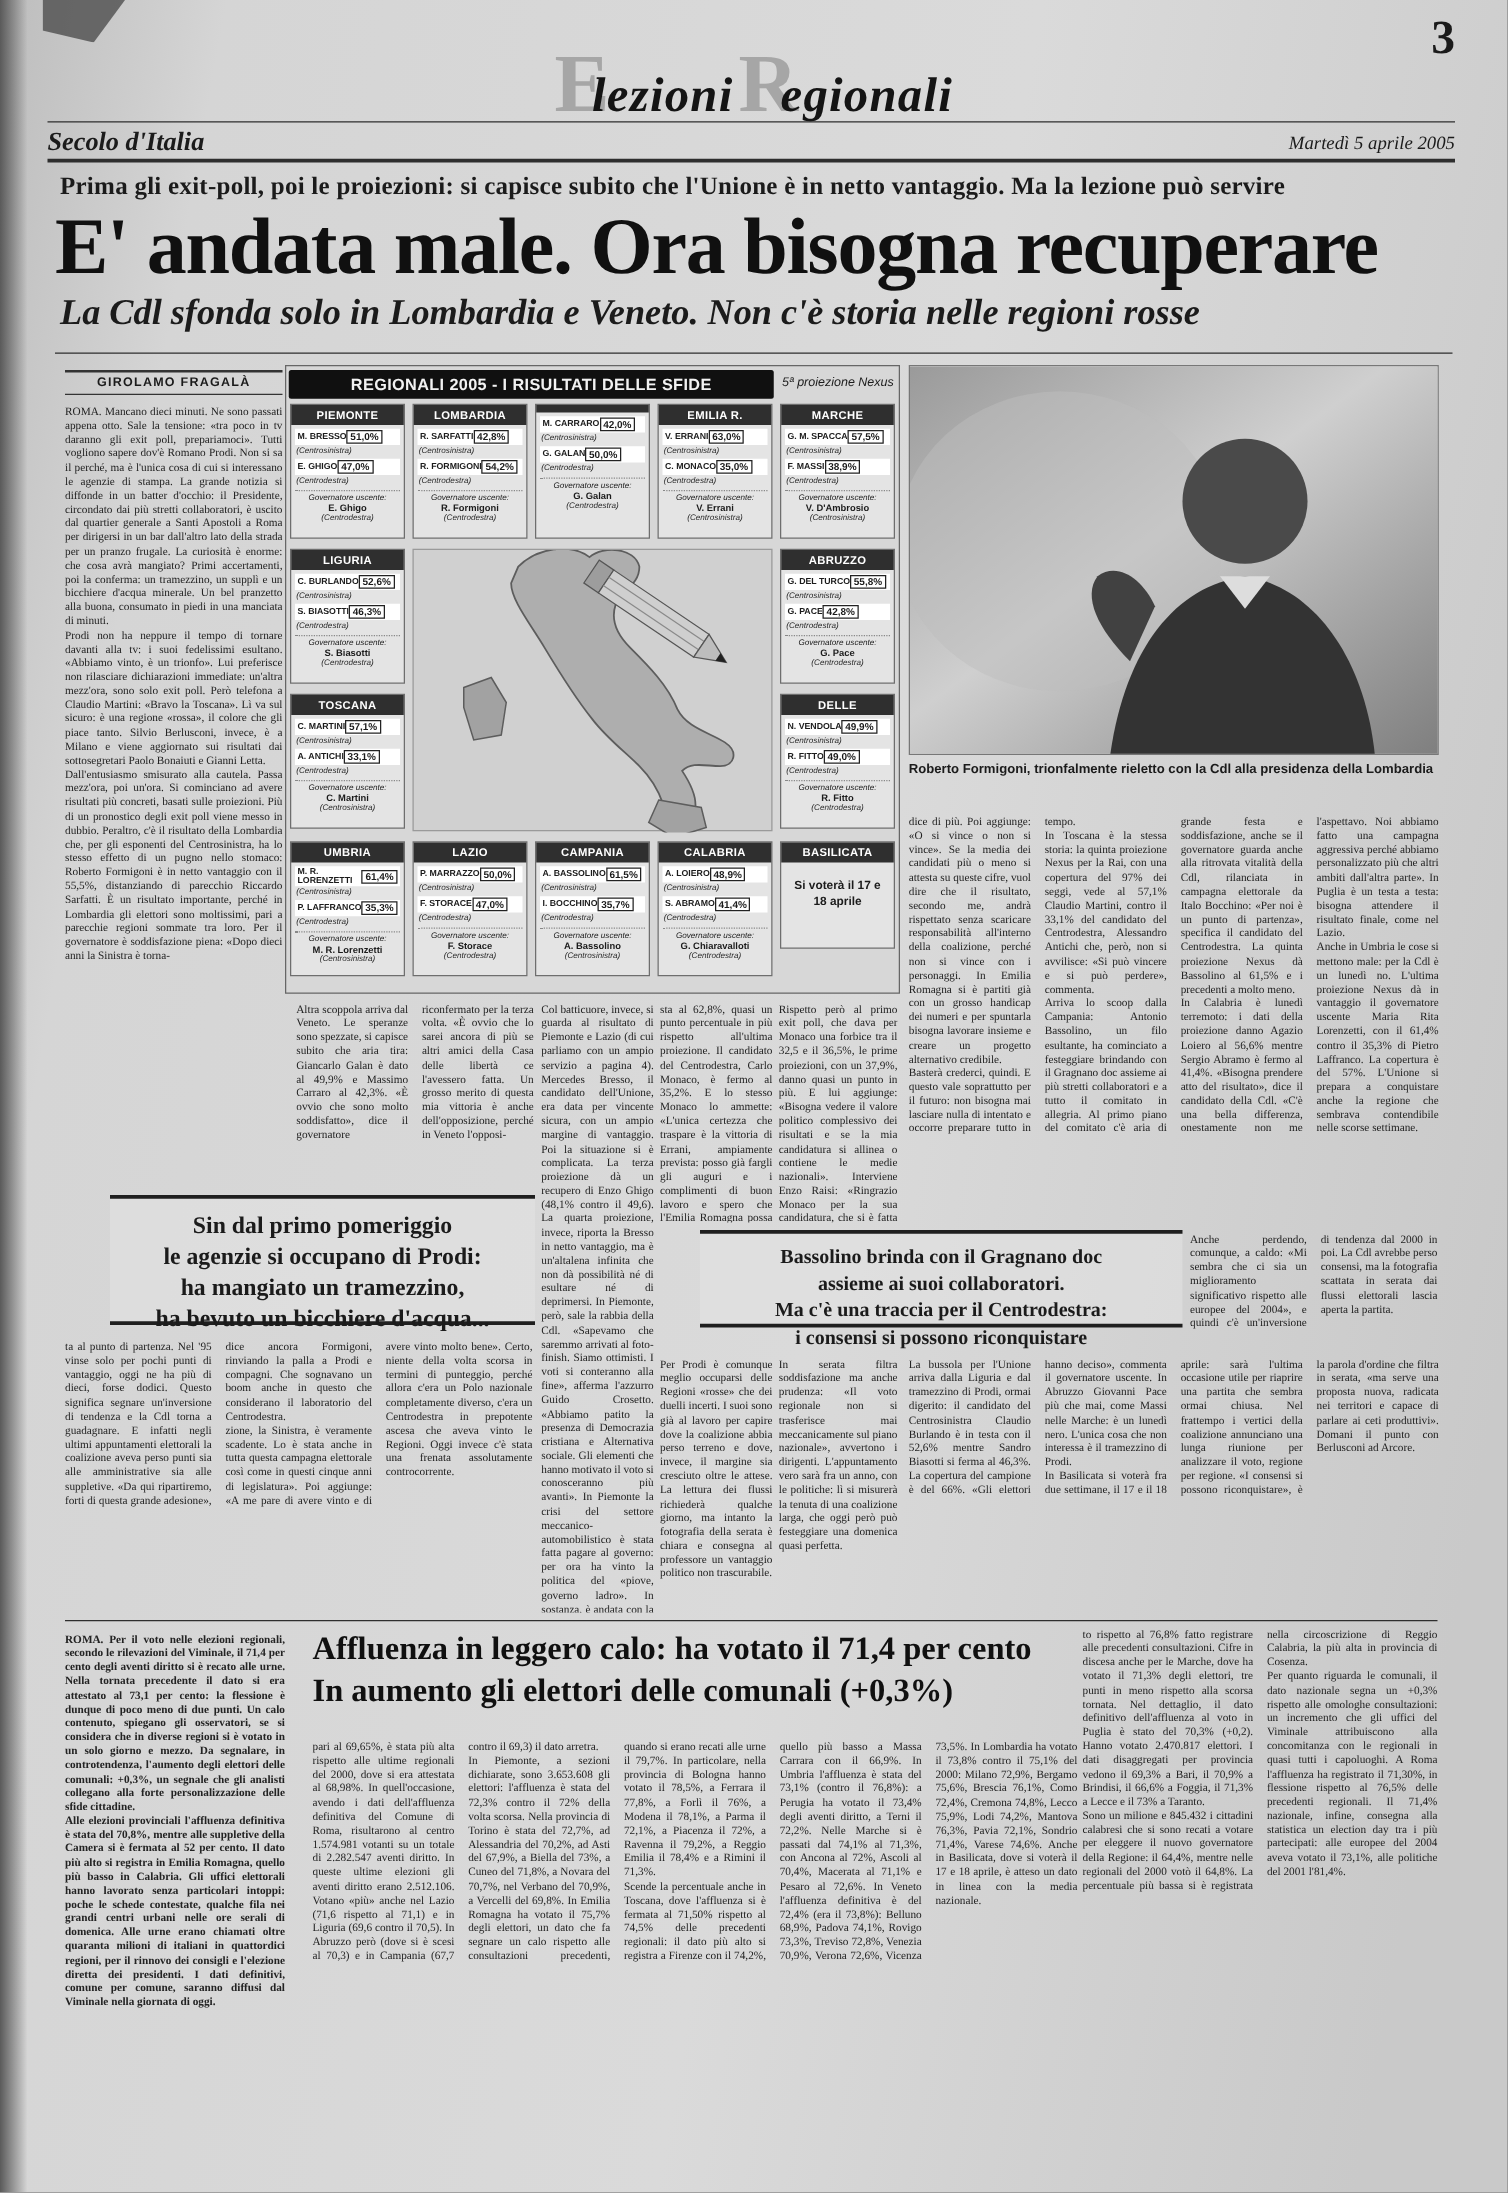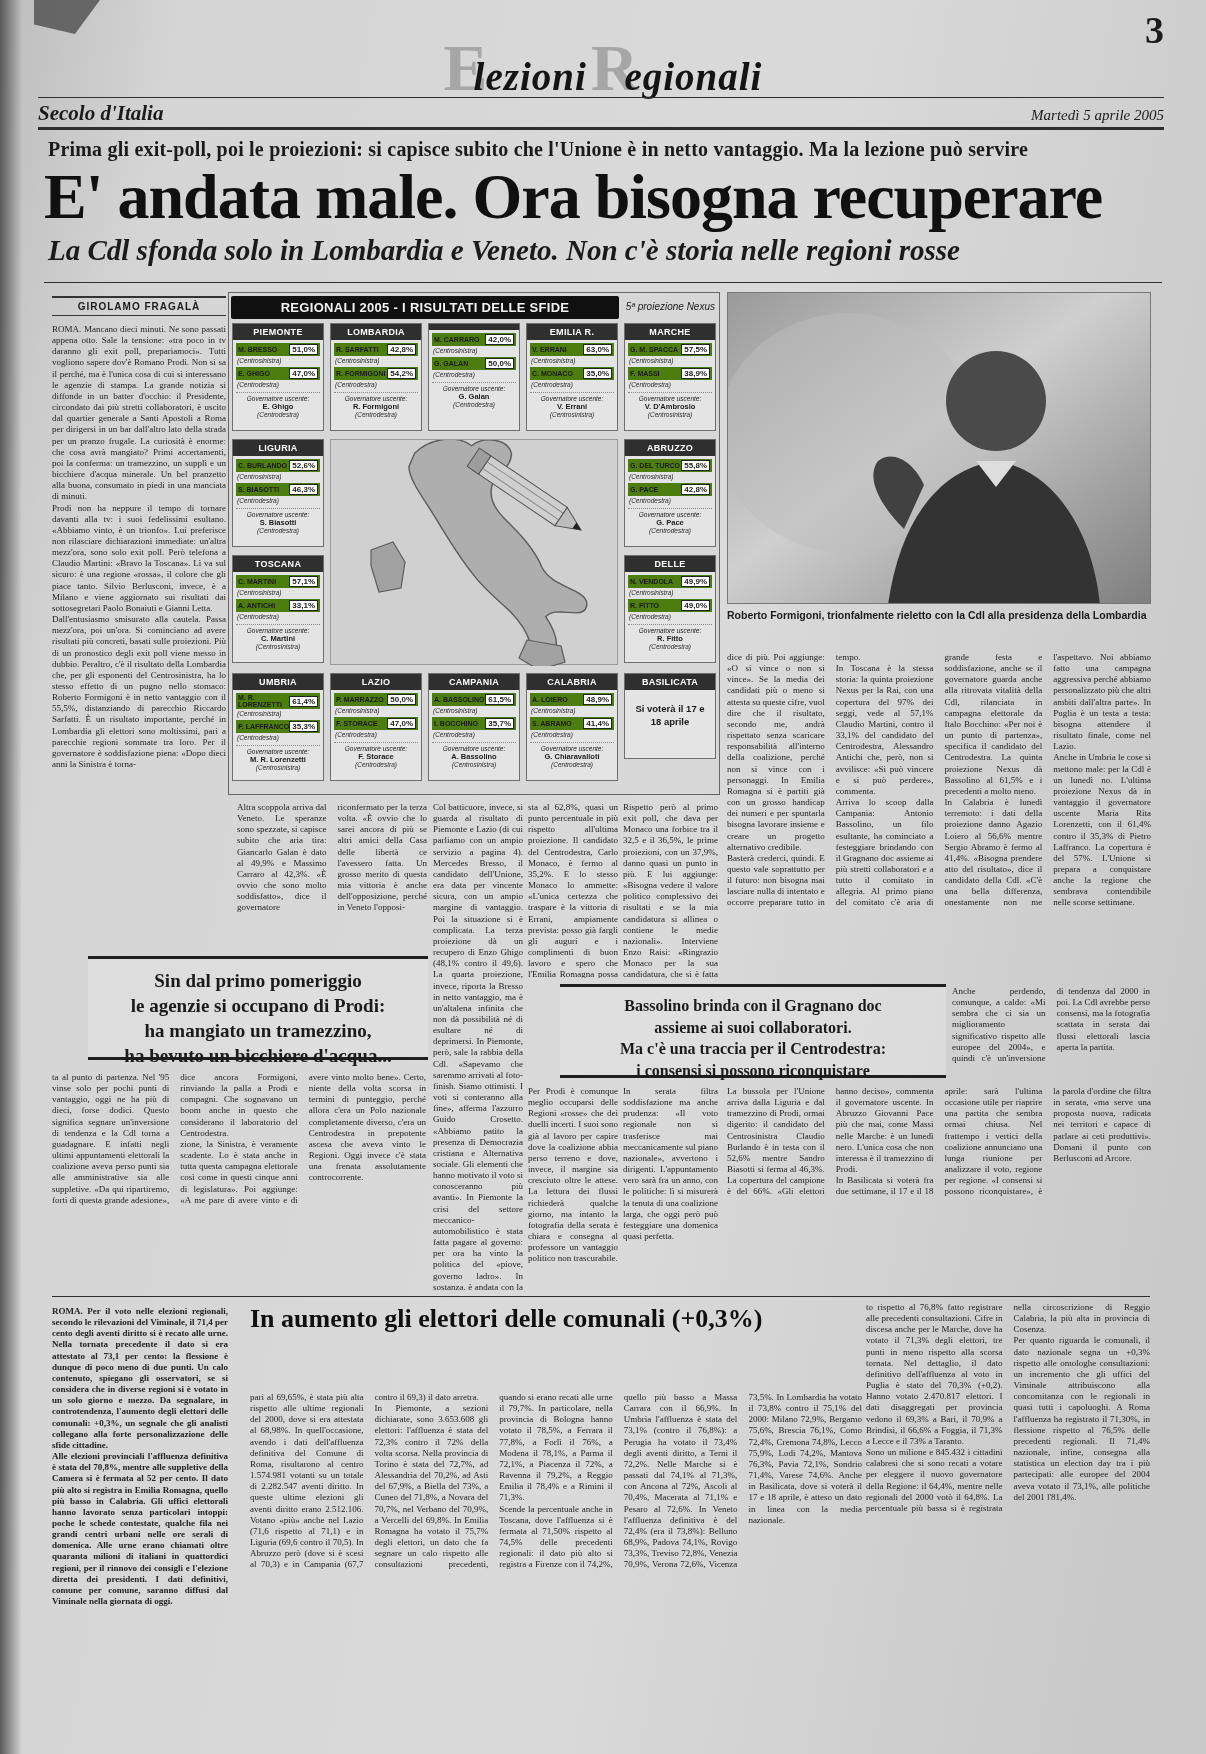--- a/index.html
+++ b/index.html
@@ -35,21 +35,21 @@
   
   .info{position:absolute;left:228px;top:292px;width:492px;height:503px;background:#d7d7d7;border:1px solid #666}
   .info-title{position:absolute;left:2px;top:3px;width:388px;height:23px;background:#101010;color:#f2f2f2;
               font-family:"Liberation Sans",sans-serif;font-weight:bold;font-size:13px;letter-spacing:.3px;
               display:flex;align-items:center;justify-content:center;border-radius:2px}
   .info-note{position:absolute;right:4px;top:8px;font-style:italic;font-size:10px;font-family:"Liberation Sans",sans-serif}
   .rbox{position:absolute;width:92px;height:108px;background:#e4e4e4;border:1px solid #6e6e6e}
   .rbox.short{height:86px}
   .rh{background:#2f2f2f;color:#fff;font-family:"Liberation Sans",sans-serif;font-weight:bold;font-size:9px;
       text-align:center;padding:3px 0;letter-spacing:.3px}
-  .cr{display:flex;justify-content:space-between;align-items:center;background:#4d7c0f;margin:3px 3px 0;padding:1px 2px}
+  .cr{display:flex;align-items:center;background:#ffffff;margin:3px 3px 0;padding:1px 2px}
   .cn{font-family:"Liberation Sans",sans-serif;font-weight:bold;font-size:7px}
   .pv{background:#fff;border:1px solid #222;font-family:"Liberation Sans",sans-serif;font-weight:bold;font-size:8px;padding:0 2px}
   .pt{font-family:"Liberation Sans",sans-serif;font-style:italic;font-size:6.5px;margin:1px 4px 0;color:#2a2a2a}
   .gv{text-align:center;margin:4px 3px 0;border-top:1px dotted #888;padding-top:2px}
   .gl{font-family:"Liberation Sans",sans-serif;font-style:italic;font-size:6.5px}
   .gn{font-family:"Liberation Sans",sans-serif;font-weight:bold;font-size:7.5px}
   .gv .pt{margin:0}
   .bnote{font-family:"Liberation Sans",sans-serif;font-weight:bold;font-size:9.5px;text-align:center;padding:12px 6px;line-height:1.4}
   .mappanel{position:absolute;left:101px;top:146px;width:288px;height:226px;background:#d0d0d0;border:1px solid #9a9a9a}
   
@@ -108,21 +108,21 @@
 zione, la Sinistra, è veramente scadente. Lo è stata anche in tutta questa campagna elettorale così come in questi cinque anni di legislatura». Poi aggiunge: «A me pare di avere vinto e di avere vinto molto bene». Certo, niente della volta scorsa in termini di punteggio, perché allora c'era un Polo nazionale completamente diverso, c'era un Centrodestra in prepotente ascesa che aveva vinto le Regioni. Oggi invece c'è stata una frenata assolutamente controcorrente.</div>
   <div class="tx" style="left:528px;top:1086px;width:90px;height:204px">Per Prodi è comunque meglio occuparsi delle Regioni «rosse» che dei duelli incerti. I suoi sono già al lavoro per capire dove la coalizione abbia perso terreno e dove, invece, il margine sia cresciuto oltre le attese. La lettura dei flussi richiederà qualche giorno, ma intanto la fotografia della serata è chiara e consegna al professore un vantaggio politico non trascurabile.</div>
   <div class="tx" style="left:623px;top:1086px;width:95px;height:204px">In serata filtra soddisfazione ma anche prudenza: «Il voto regionale non si trasferisce mai meccanicamente sul piano nazionale», avvertono i dirigenti. L'appuntamento vero sarà fra un anno, con le politiche: lì si misurerà la tenuta di una coalizione larga, che oggi però può festeggiare una domenica quasi perfetta.</div>
   <div class="tx c4" style="left:727px;top:1086px;width:424px;height:204px">La bussola per l'Unione arriva dalla Liguria e dal tramezzino di Prodi, ormai digerito: il candidato del Centrosinistra Claudio Burlando è in testa con il 52,6% mentre Sandro Biasotti si ferma al 46,3%. La copertura del campione è del 66%. «Gli elettori hanno deciso», commenta il governatore uscente. In Abruzzo Giovanni Pace più che mai, come Massi nelle Marche: è un lunedì nero. L'unica cosa che non interessa è il tramezzino di Prodi.
 In Basilicata si voterà fra due settimane, il 17 e il 18 aprile: sarà l'ultima occasione utile per riaprire una partita che sembra ormai chiusa. Nel frattempo i vertici della coalizione annunciano una lunga riunione per analizzare il voto, regione per regione. «I consensi si possono riconquistare», è la parola d'ordine che filtra in serata, «ma serve una proposta nuova, radicata nei territori e capace di parlare ai ceti produttivi». Domani il punto con Berlusconi ad Arcore.</div>
 
   <div class="pq pq1" style="left:88px;top:956px;width:340px;height:104px">Sin dal primo pomeriggio
 le agenzie si occupano di Prodi:
 ha mangiato un tramezzino,
 ha bevuto un bicchiere d'acqua...</div>
-  <div class="pq pq2" style="left:560px;top:984px;width:386px;height:94px">Bassolino brinda con il Gragnano doc
+  <div class="pq pq2" style="left:560px;top:984px;width:386px;height:78px">Bassolino brinda con il Gragnano doc
 assieme ai suoi collaboratori.
 Ma c'è una traccia per il Centrodestra:
 i consensi si possono riconquistare</div>
 
   <div class="info">
     <div class="info-title">REGIONALI 2005 - I RISULTATI DELLE SFIDE</div>
     <div class="info-note">5ª proiezione Nexus</div>
 
     <div class="mappanel">
       <svg viewBox="0 0 288 226" width="288" height="226">
@@ -409,20 +409,21 @@
       <path d="M248,168 l20,26 20,-26 z" fill="#dddddd"></path>
       <path d="M176,236 C150,210 138,184 150,168 C166,156 186,170 196,192 Z" fill="#414141"></path>
     </svg>
   </div>
   <div class="caption">Roberto Formigoni, trionfalmente rieletto con la Cdl alla presidenza della Lombardia</div>
 
   <div class="rule" style="left:52px;width:1098px;top:1296px;height:1px"></div>
   <div class="tx bold-lead" style="left:52px;top:1306px;width:176px;height:438px">ROMA. Per il voto nelle elezioni regionali, secondo le rilevazioni del Viminale, il 71,4 per cento degli aventi diritto si è recato alle urne. Nella tornata precedente il dato si era attestato al 73,1 per cento: la flessione è dunque di poco meno di due punti. Un calo contenuto, spiegano gli osservatori, se si considera che in diverse regioni si è votato in un solo giorno e mezzo. Da segnalare, in controtendenza, l'aumento degli elettori delle comunali: +0,3%, un segnale che gli analisti collegano alla forte personalizzazione delle sfide cittadine.
 Alle elezioni provinciali l'affluenza definitiva è stata del 70,8%, mentre alle suppletive della Camera si è fermata al 52 per cento. Il dato più alto si registra in Emilia Romagna, quello più basso in Calabria. Gli uffici elettorali hanno lavorato senza particolari intoppi: poche le schede contestate, qualche fila nei grandi centri urbani nelle ore serali di domenica. Alle urne erano chiamati oltre quaranta milioni di italiani in quattordici regioni, per il rinnovo dei consigli e l'elezione diretta dei presidenti. I dati definitivi, comune per comune, saranno diffusi dal Viminale nella giornata di oggi.</div>
   <div class="bh">
+    <div>Affluenza in leggero calo: ha votato il 71,4 per cento</div>
     <div>In aumento gli elettori delle comunali (+0,3%)</div>
   </div>
   <div class="tx c5" style="left:250px;top:1392px;width:612px;height:352px">pari al 69,65%, è stata più alta rispetto alle ultime regionali del 2000, dove si era attestata al 68,98%. In quell'occasione, avendo i dati dell'affluenza definitiva del Comune di Roma, risultarono al centro 1.574.981 votanti su un totale di 2.282.547 aventi diritto. In queste ultime elezioni gli aventi diritto erano 2.512.106. Votano «più» anche nel Lazio (71,6 rispetto al 71,1) e in Liguria (69,6 contro il 70,5). In Abruzzo però (dove si è scesi al 70,3) e in Campania (67,7 contro il 69,3) il dato arretra.
 In Piemonte, a sezioni dichiarate, sono 3.653.608 gli elettori: l'affluenza è stata del 72,3% contro il 72% della volta scorsa. Nella provincia di Torino è stata del 72,7%, ad Alessandria del 70,2%, ad Asti del 67,9%, a Biella del 73%, a Cuneo del 71,8%, a Novara del 70,7%, nel Verbano del 70,9%, a Vercelli del 69,8%. In Emilia Romagna ha votato il 75,7% degli elettori, un dato che fa segnare un calo rispetto alle consultazioni precedenti, quando si erano recati alle urne il 79,7%. In particolare, nella provincia di Bologna hanno votato il 78,5%, a Ferrara il 77,8%, a Forlì il 76%, a Modena il 78,1%, a Parma il 72,1%, a Piacenza il 72%, a Ravenna il 79,2%, a Reggio Emilia il 78,4% e a Rimini il 71,3%.
 Scende la percentuale anche in Toscana, dove l'affluenza si è fermata al 71,50% rispetto al 74,5% delle precedenti regionali: il dato più alto si registra a Firenze con il 74,2%, quello più basso a Massa Carrara con il 66,9%. In Umbria l'affluenza è stata del 73,1% (contro il 76,8%): a Perugia ha votato il 73,4% degli aventi diritto, a Terni il 72,2%. Nelle Marche si è passati dal 74,1% al 71,3%, con Ancona al 72%, Ascoli al 70,4%, Macerata al 71,1% e Pesaro al 72,6%. In Veneto l'affluenza definitiva è del 72,4% (era il 73,8%): Belluno 68,9%, Padova 74,1%, Rovigo 73,3%, Treviso 72,8%, Venezia 70,9%, Verona 72,6%, Vicenza 73,5%. In Lombardia ha votato il 73,8% contro il 75,1% del 2000: Milano 72,9%, Bergamo 75,6%, Brescia 76,1%, Como 72,4%, Cremona 74,8%, Lecco 75,9%, Lodi 74,2%, Mantova 76,3%, Pavia 72,1%, Sondrio 71,4%, Varese 74,6%. Anche in Basilicata, dove si voterà il 17 e 18 aprile, è atteso un dato in linea con la media nazionale.</div>
   <div class="tx c2" style="left:866px;top:1302px;width:284px;height:442px">to rispetto al 76,8% fatto registrare alle precedenti consultazioni. Cifre in discesa anche per le Marche, dove ha votato il 71,3% degli elettori, tre punti in meno rispetto alla scorsa tornata. Nel dettaglio, il dato definitivo dell'affluenza al voto in Puglia è stato del 70,3% (+0,2). Hanno votato 2.470.817 elettori. I dati disaggregati per provincia vedono il 69,3% a Bari, il 70,9% a Brindisi, il 66,6% a Foggia, il 71,3% a Lecce e il 73% a Taranto.
 Sono un milione e 845.432 i cittadini calabresi che si sono recati a votare per eleggere il nuovo governatore della Regione: il 64,4%, mentre nelle regionali del 2000 votò il 64,8%. La percentuale più bassa si è registrata nella circoscrizione di Reggio Calabria, la più alta in provincia di Cosenza.
 Per quanto riguarda le comunali, il dato nazionale segna un +0,3% rispetto alle omologhe consultazioni: un incremento che gli uffici del Viminale attribuiscono alla concomitanza con le regionali in quasi tutti i capoluoghi. A Roma l'affluenza ha registrato il 71,30%, in flessione rispetto al 76,5% delle precedenti regionali. Il 71,4% nazionale, infine, consegna alla statistica un election day tra i più partecipati: alle europee del 2004 aveva votato il 73,1%, alle politiche del 2001 l'81,4%.</div>
 
 </div>

